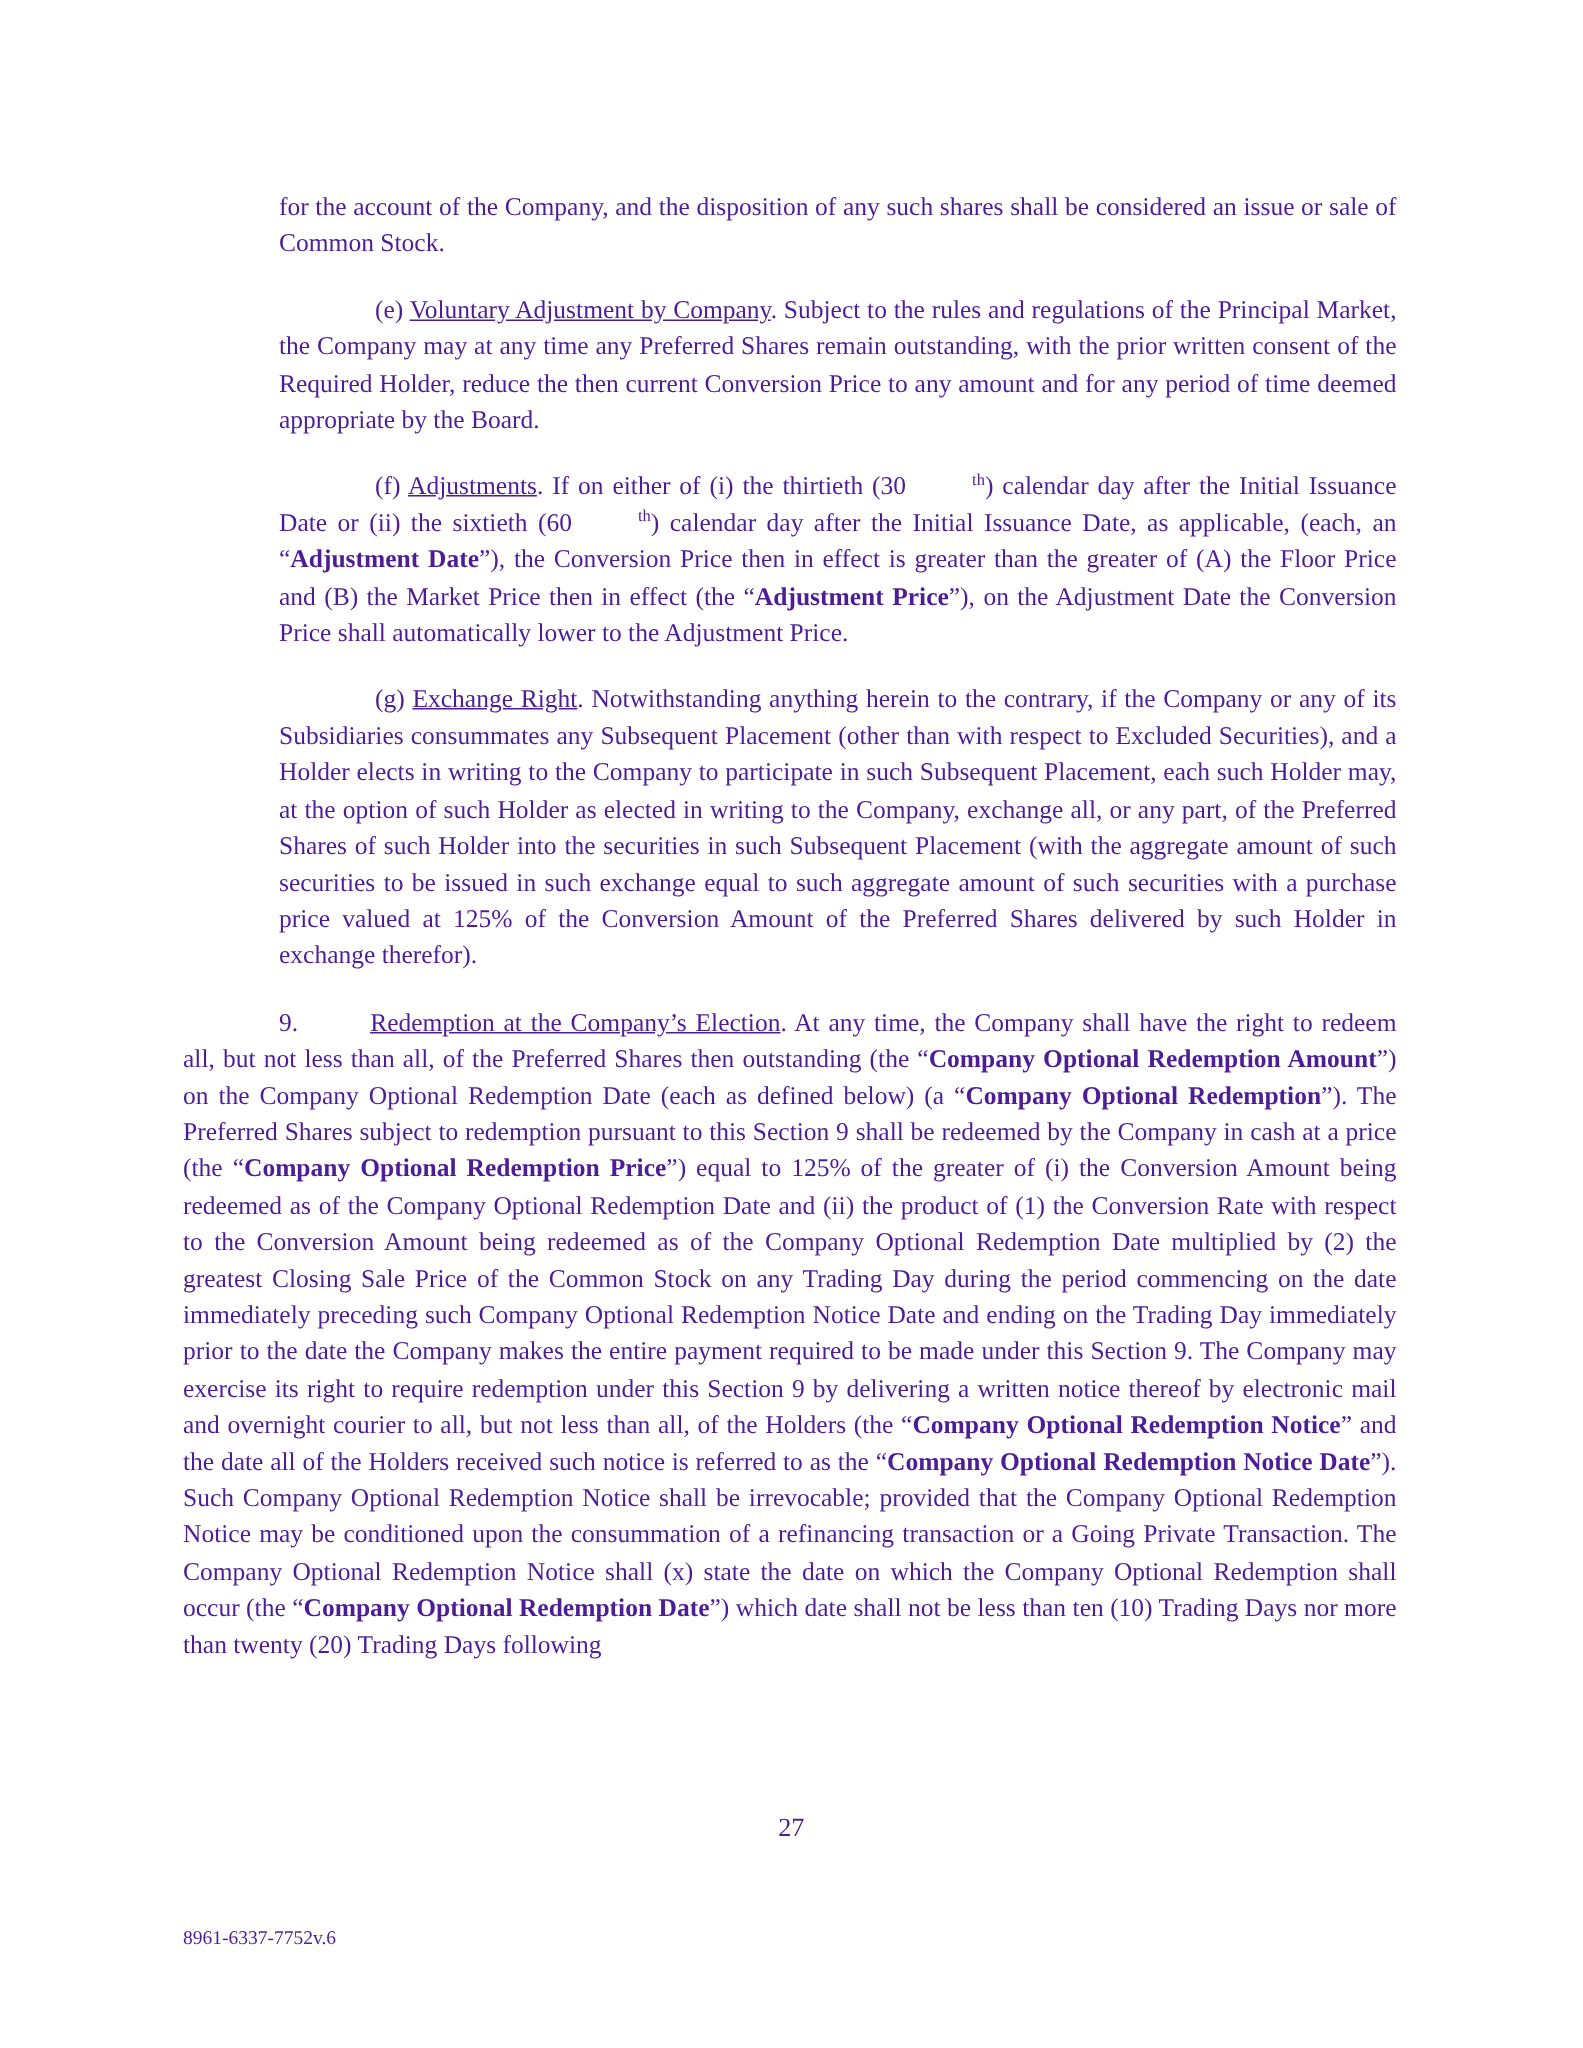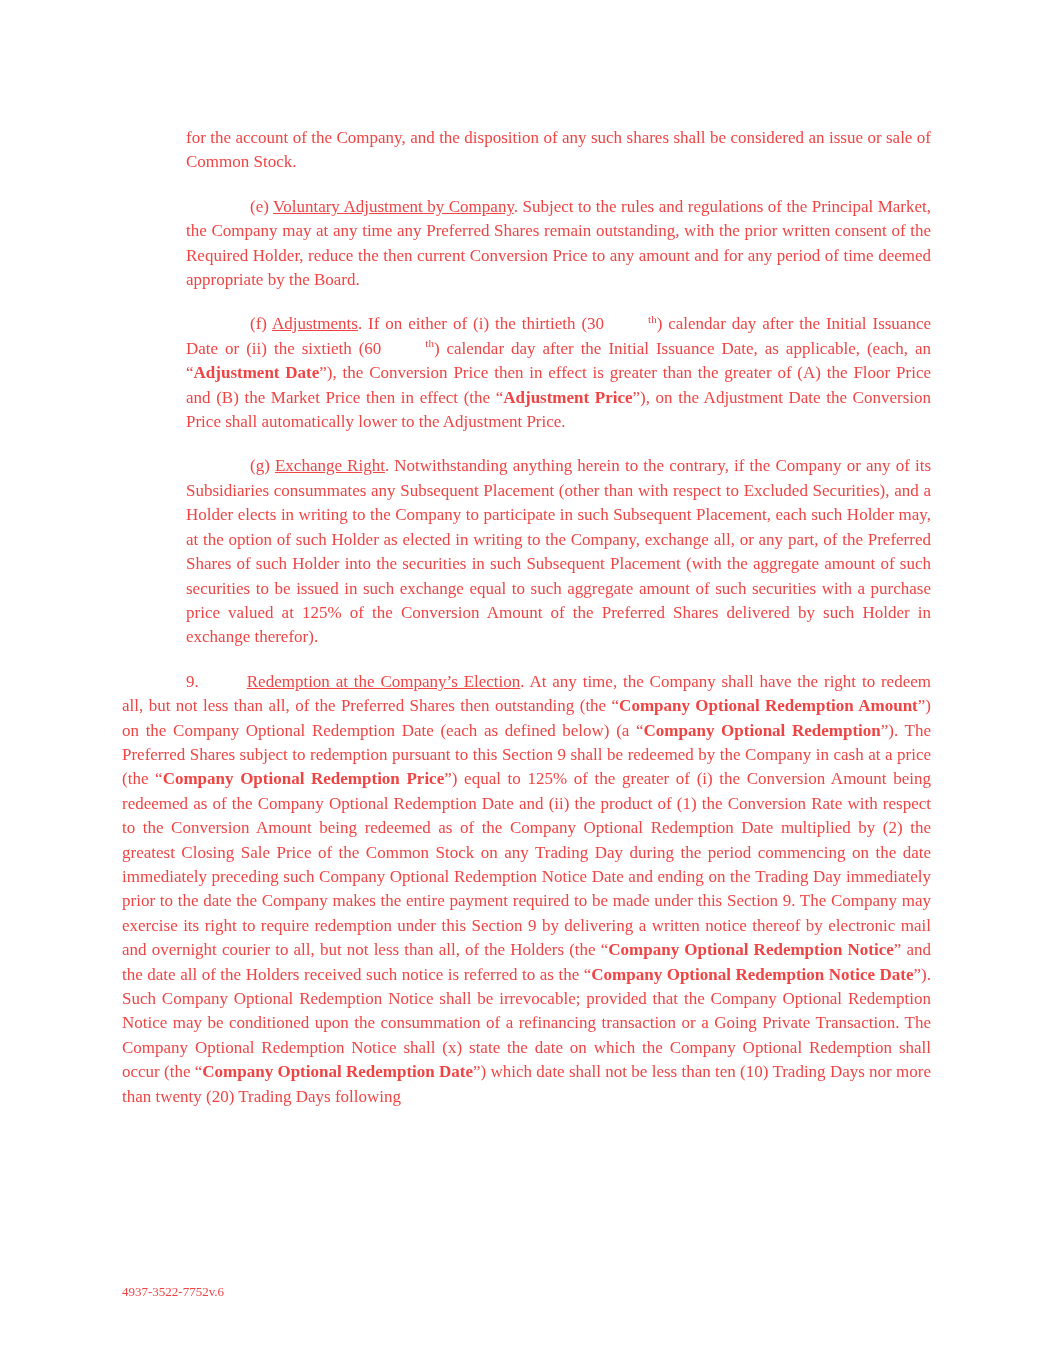--- a/index.html
+++ b/index.html
@@ -6,21 +6,21 @@
     margin: 0;
     padding: 0;
     background: #ffffff;
   }
   .page {
     position: relative;
     width: 1055px;
     height: 1365px;
     background: #ffffff;
     font-family: "Liberation Serif", serif;
-    color: #ef4444;
+    color: #4c1d95;
     overflow: hidden;
   }
   .doc-body {
     position: absolute;
     left: 122px;
     top: 126px;
     width: 809px;
   }
   .doc-body p {
     margin: 0 0 20px 0;
@@ -65,14 +65,15 @@
 <body>
 
 <div class="page">
   <div class="doc-body" id="doc-body">
       <p class="sub "><span>for the account of the Company, and the disposition of any such shares shall be considered an issue or sale of Common Stock.</span></p>
       <p class="sub findent"><span>(e) </span><span class="u">Voluntary Adjustment by Company</span><span>. Subject to the rules and regulations of the Principal Market, the Company may at any time any Preferred Shares remain outstanding, with the prior written consent of the Required Holder, reduce the then current Conversion Price to any amount and for any period of time deemed appropriate by the Board.</span></p>
       <p class="sub findent"><span>(f) </span><span class="u">Adjustments</span><span>. If on either of (i) the thirtieth (30</span><span class="sup">th</span><span>) calendar day after the Initial Issuance Date or (ii) the sixtieth (60</span><span class="sup">th</span><span>) calendar day after the Initial Issuance Date, as applicable, (each, an “</span><span class="b">Adjustment Date</span><span>”), the Conversion Price then in effect is greater than the greater of (A) the Floor Price and (B) the Market Price then in effect (the “</span><span class="b">Adjustment Price</span><span>”), on the Adjustment Date the Conversion Price shall automatically lower to the Adjustment Price.</span></p>
       <p class="sub findent"><span>(g) </span><span class="u">Exchange Right</span><span>. Notwithstanding anything herein to the contrary, if the Company or any of its Subsidiaries consummates any Subsequent Placement (other than with respect to Excluded Securities), and a Holder elects in writing to the Company to participate in such Subsequent Placement, each such Holder may, at the option of such Holder as elected in writing to the Company, exchange all, or any part, of the Preferred Shares of such Holder into the securities in such Subsequent Placement (with the aggregate amount of such securities to be issued in such exchange equal to such aggregate amount of such securities with a purchase price valued at 125% of the Conversion Amount of the Preferred Shares delivered by such Holder in exchange therefor).</span></p>
       <p class="findent"><span>9.</span><span class="tab"></span><span class="u">Redemption at the Company’s Election</span><span>. At any time, the Company shall have the right to redeem all, but not less than all, of the Preferred Shares then outstanding (the “</span><span class="b">Company Optional Redemption Amount</span><span>”) on the Company Optional Redemption Date (each as defined below) (a “</span><span class="b">Company Optional Redemption</span><span>”). The Preferred Shares subject to redemption pursuant to this Section 9 shall be redeemed by the Company in cash at a price (the “</span><span class="b">Company Optional Redemption Price</span><span>”) equal to 125% of the greater of (i) the Conversion Amount being redeemed as of the Company Optional Redemption Date and (ii) the product of (1) the Conversion Rate with respect to the Conversion Amount being redeemed as of the Company Optional Redemption Date multiplied by (2) the greatest Closing Sale Price of the Common Stock on any Trading Day during the period commencing on the date immediately preceding such Company Optional Redemption Notice Date and ending on the Trading Day immediately prior to the date the Company makes the entire payment required to be made under this Section 9. The Company may exercise its right to require redemption under this Section 9 by delivering a written notice thereof by electronic mail and overnight courier to all, but not less than all, of the Holders (the “</span><span class="b">Company Optional Redemption Notice</span><span>” and the date all of the Holders received such notice is referred to as the “</span><span class="b">Company Optional Redemption Notice Date</span><span>”). Such Company Optional Redemption Notice shall be irrevocable; provided that the Company Optional Redemption Notice may be conditioned upon the consummation of a refinancing transaction or a Going Private Transaction. The Company Optional Redemption Notice shall (x) state the date on which the Company Optional Redemption shall occur (the “</span><span class="b">Company Optional Redemption Date</span><span>”) which date shall not be less than ten (10) Trading Days nor more than twenty (20) Trading Days following</span></p>
     </div>
-  <div class="doc-footer">4937-3522-7752v.6</div>
+  <div class="page-number">27</div>
+  <div class="doc-footer">8961-6337-7752v.6</div>
 </div>
 
 </body></html>

